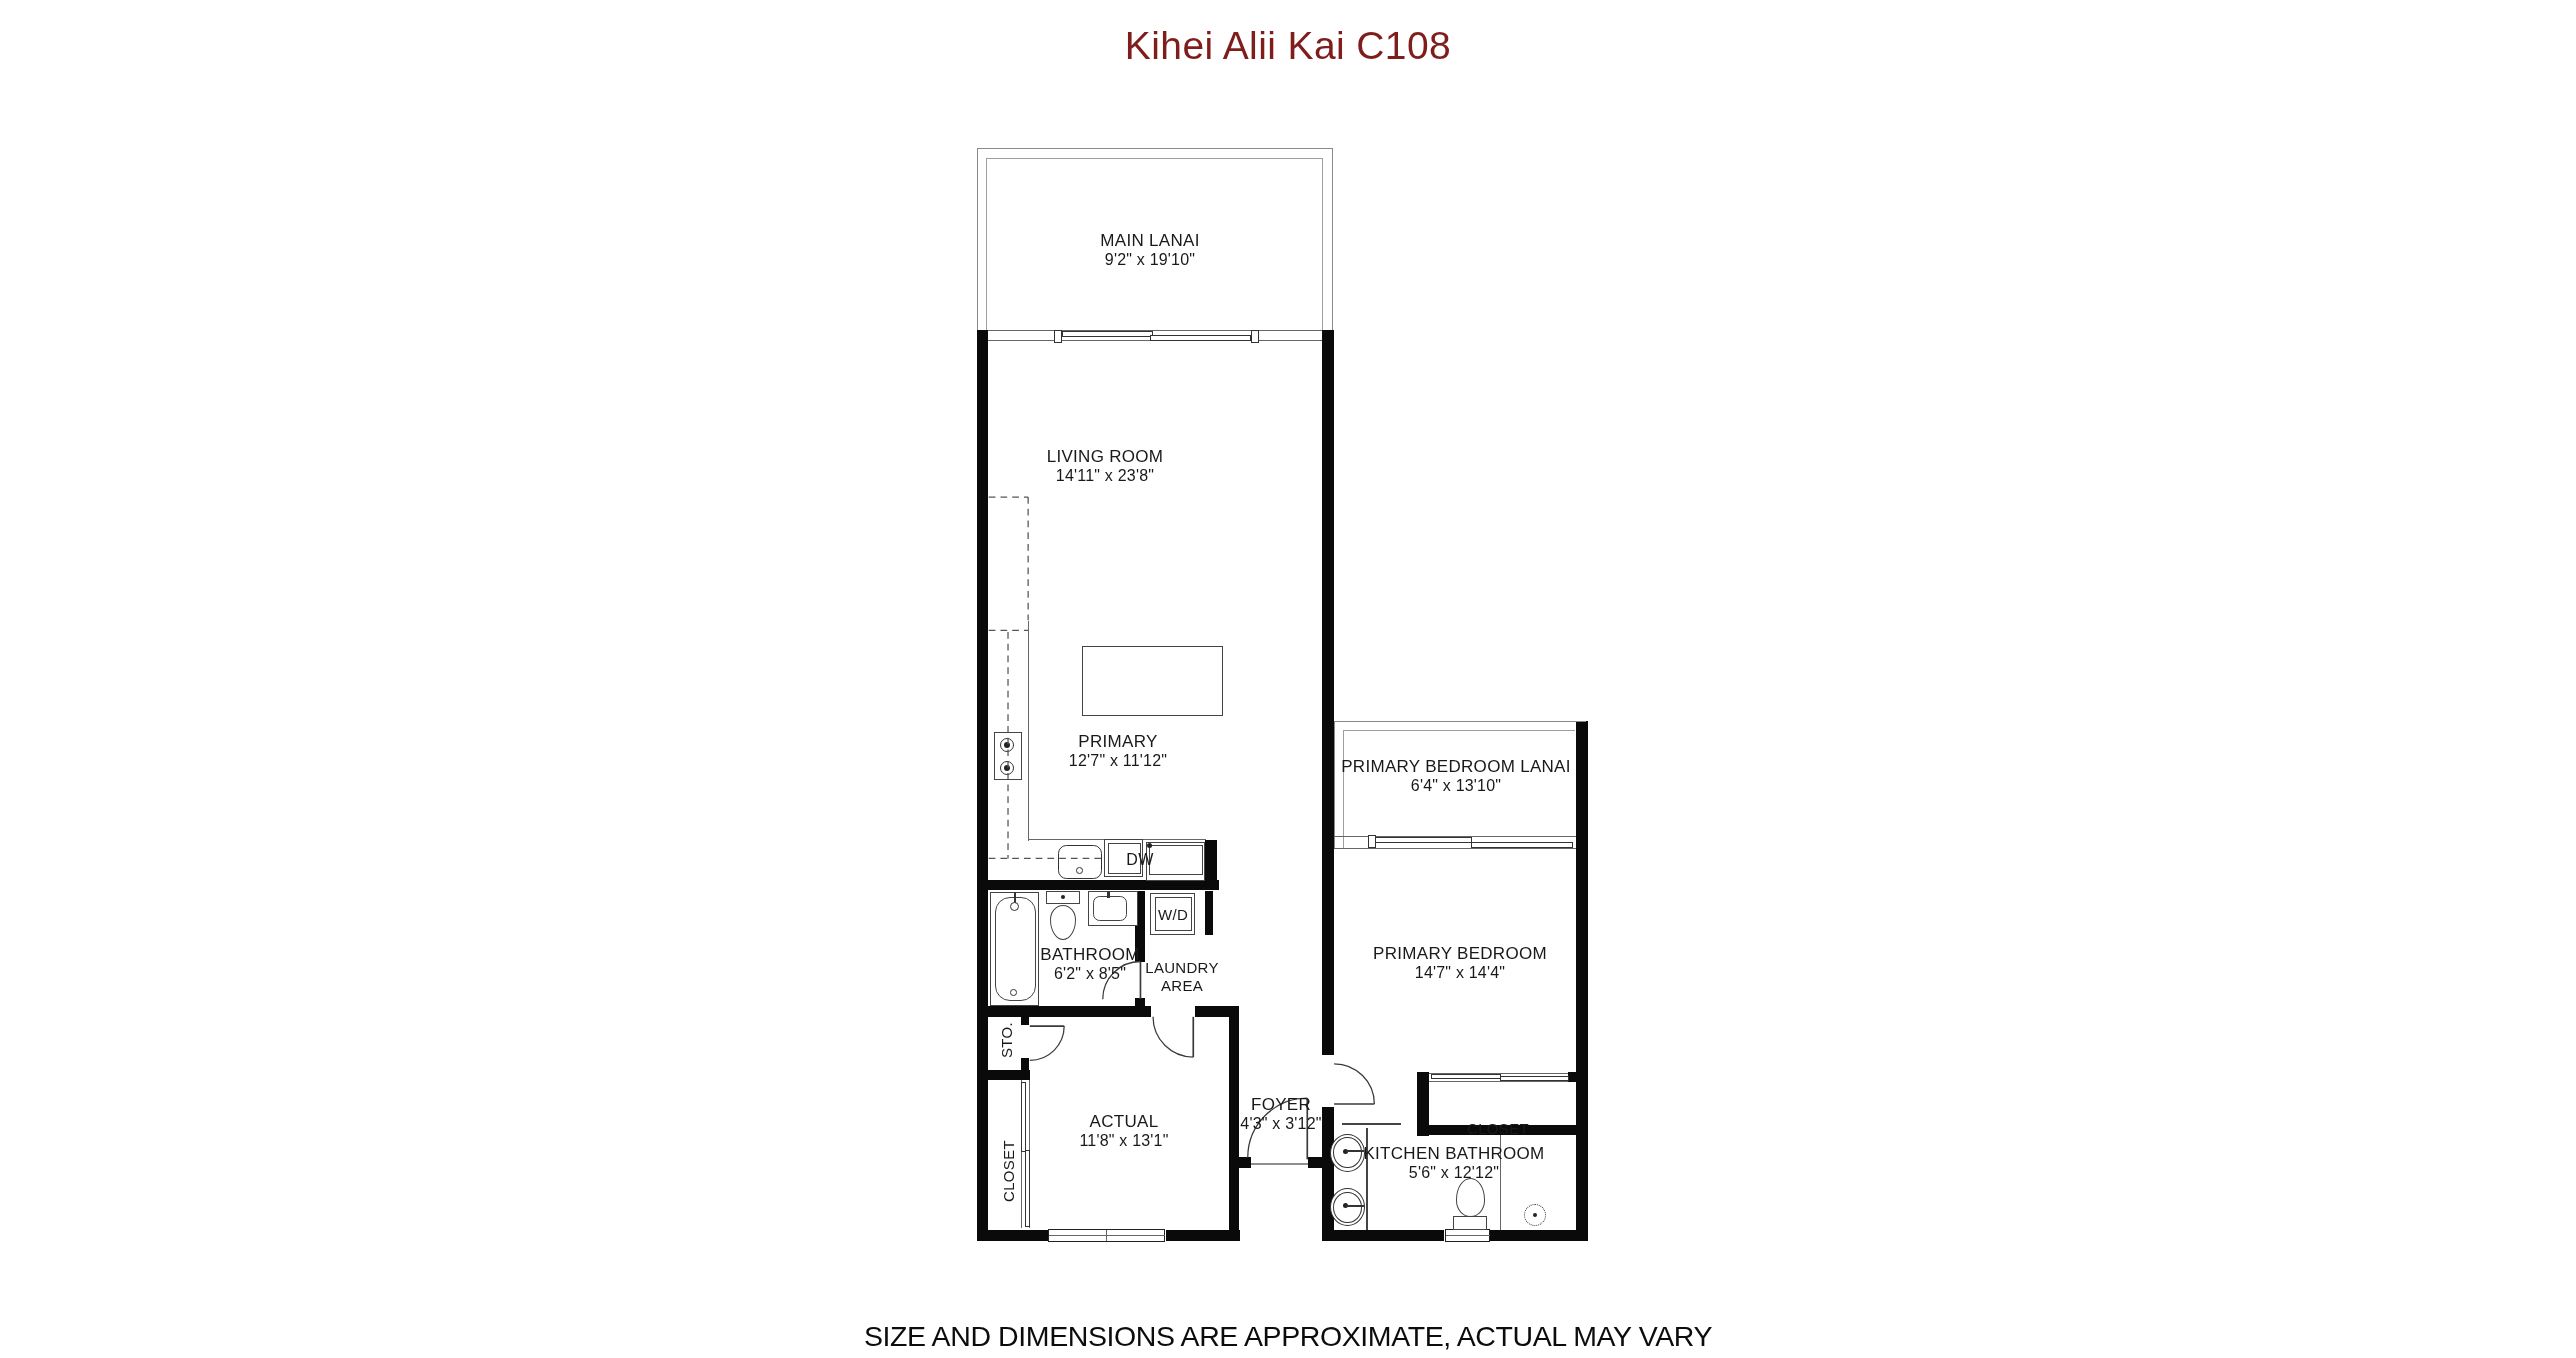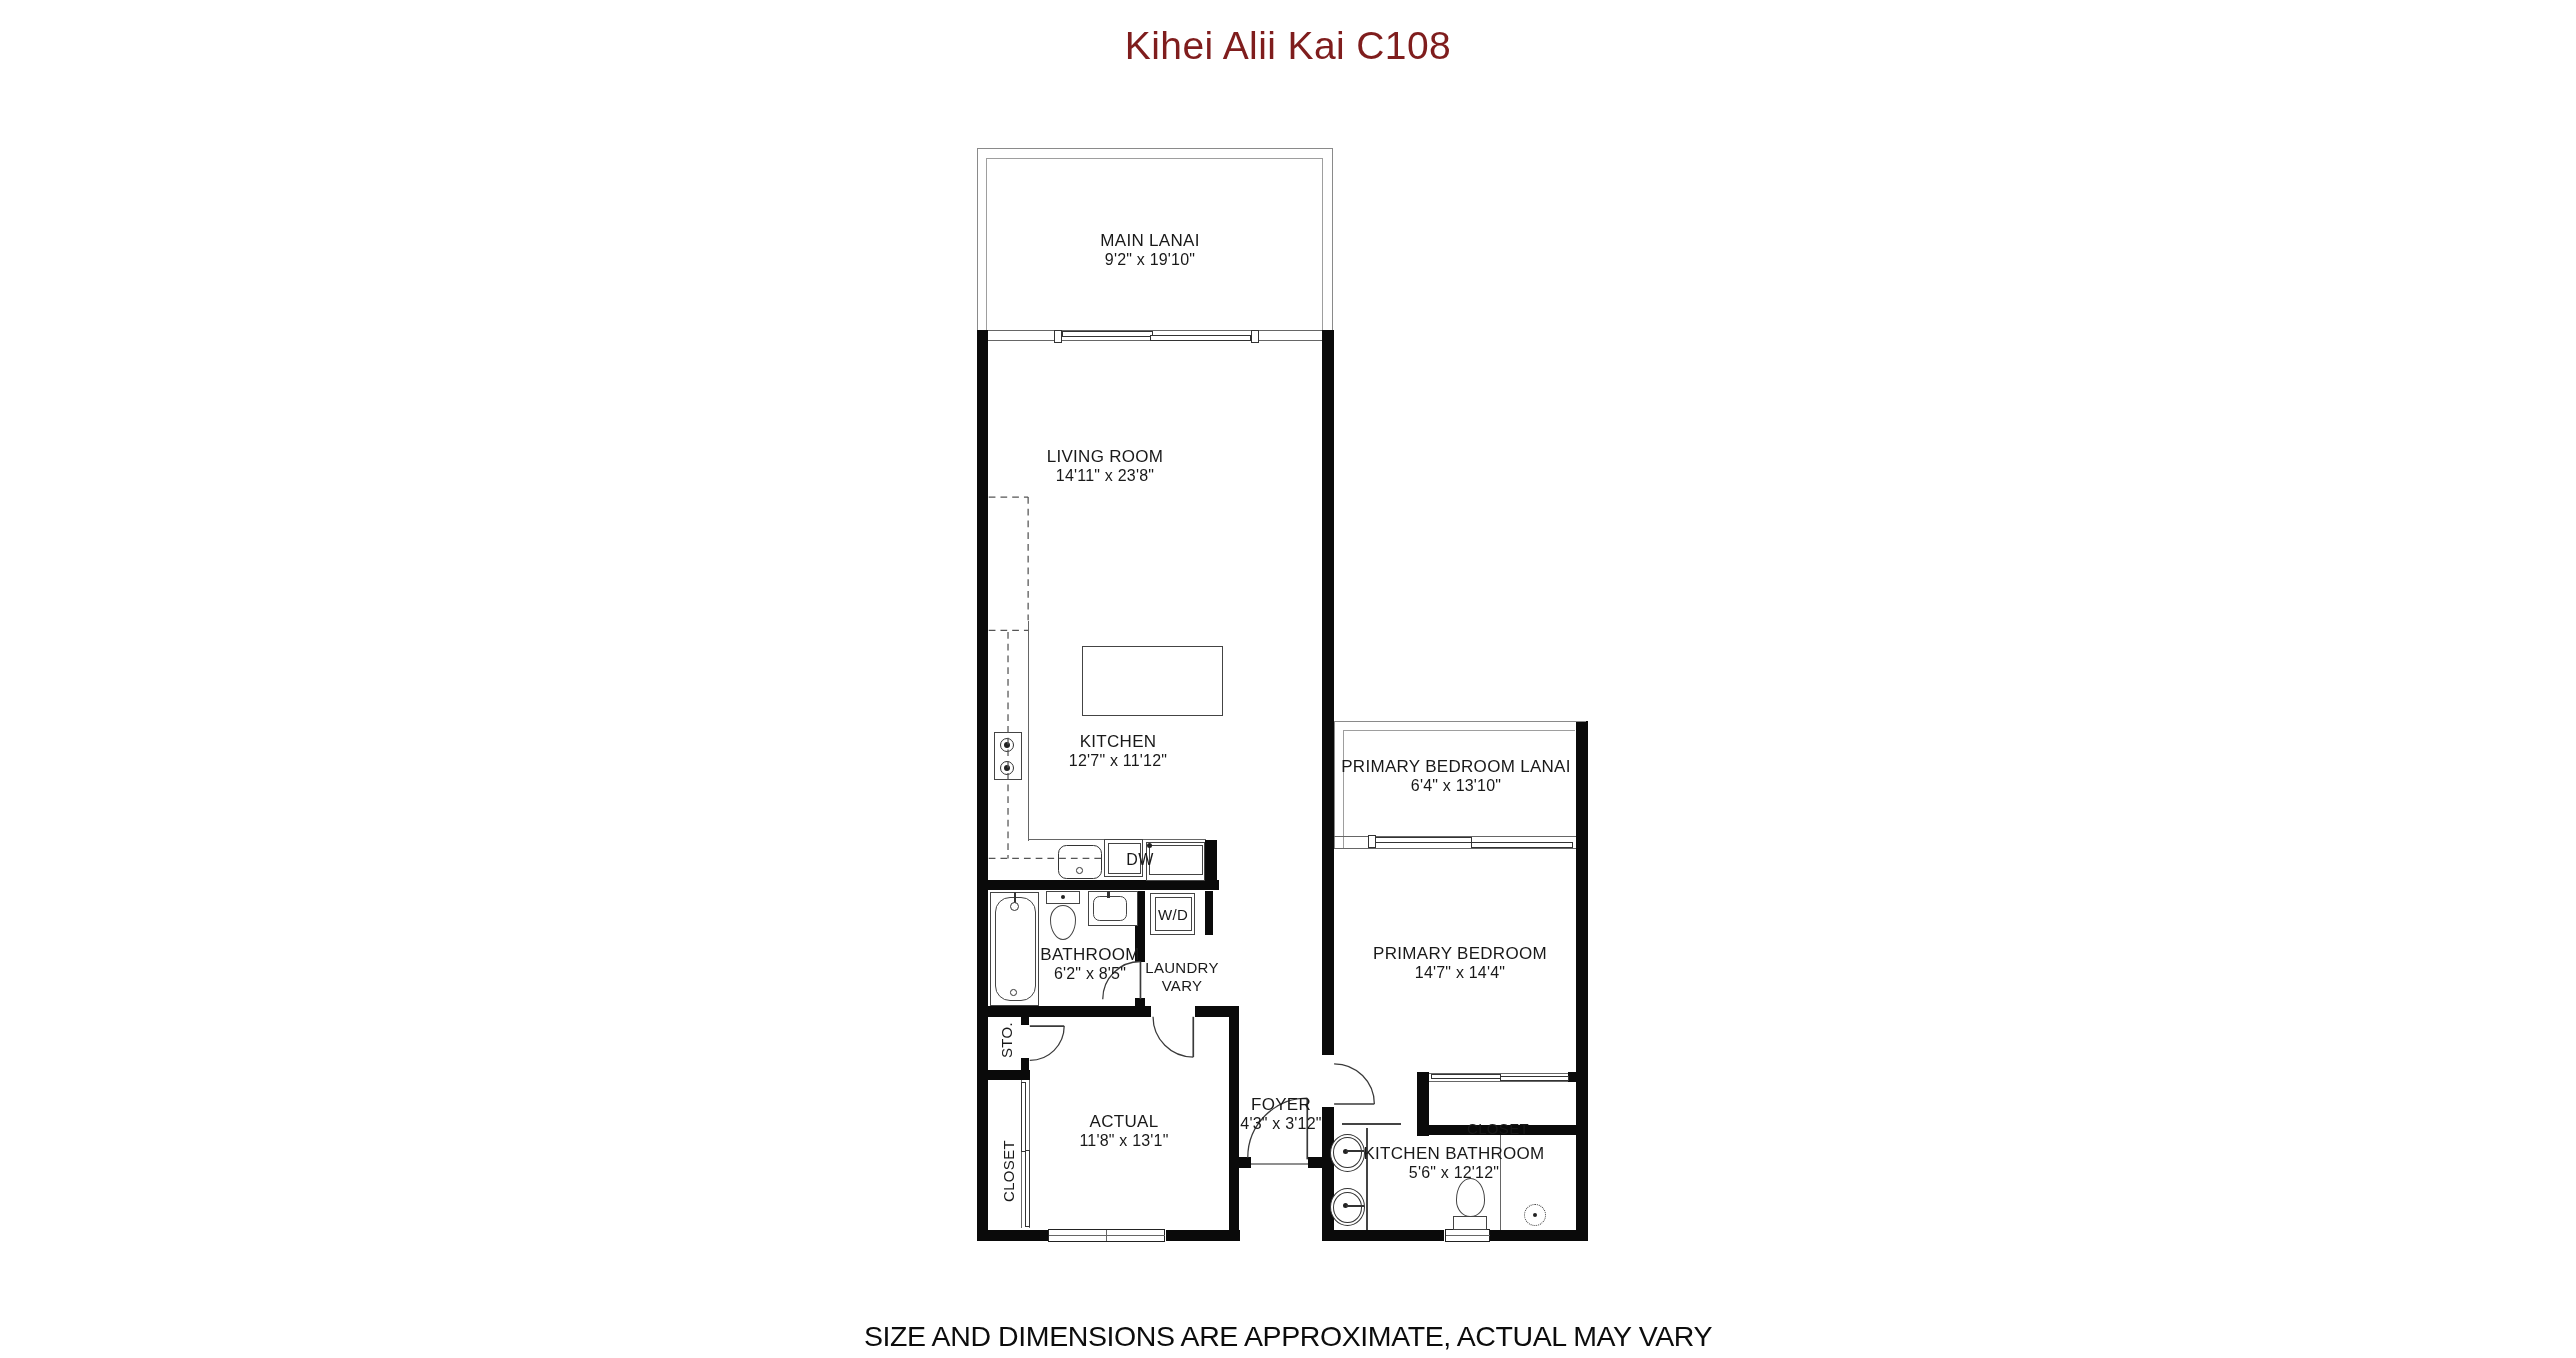--- a/index.html
+++ b/index.html
@@ -203,32 +203,32 @@
     <div>MAIN LANAI</div>
     <div class="dims">9'2" x 19'10"</div>
   </div>
 
   <div class="lbl" style="left:1105px;top:466px;">
     <div>LIVING ROOM</div>
     <div class="dims">14'11" x 23'8"</div>
   </div>
 
   <div class="lbl" style="left:1118px;top:751px;">
-    <div>KITCHEN</div>
+    <div>PRIMARY</div>
     <div class="dims">12'7" x 11'12"</div>
   </div>
 
   <div class="lbl" style="left:1090px;top:964px;">
     <div>BATHROOM</div>
     <div class="dims">6'2" x 8'5"</div>
   </div>
 
   <div class="lbl small" style="left:1182px;top:953px;line-height:17.6px;">
     <div>LAUNDRY</div>
-    <div>VARY</div>
+    <div>AREA</div>
   </div>
 
   <div class="lbl" style="left:1124px;top:1131px;">
     <div>ACTUAL</div>
     <div class="dims">11'8" x 13'1"</div>
   </div>
 
   <div class="lbl" style="left:1281px;top:1114px;">
     <div>FOYER</div>
     <div class="dims">4'3" x 3'12"</div>

